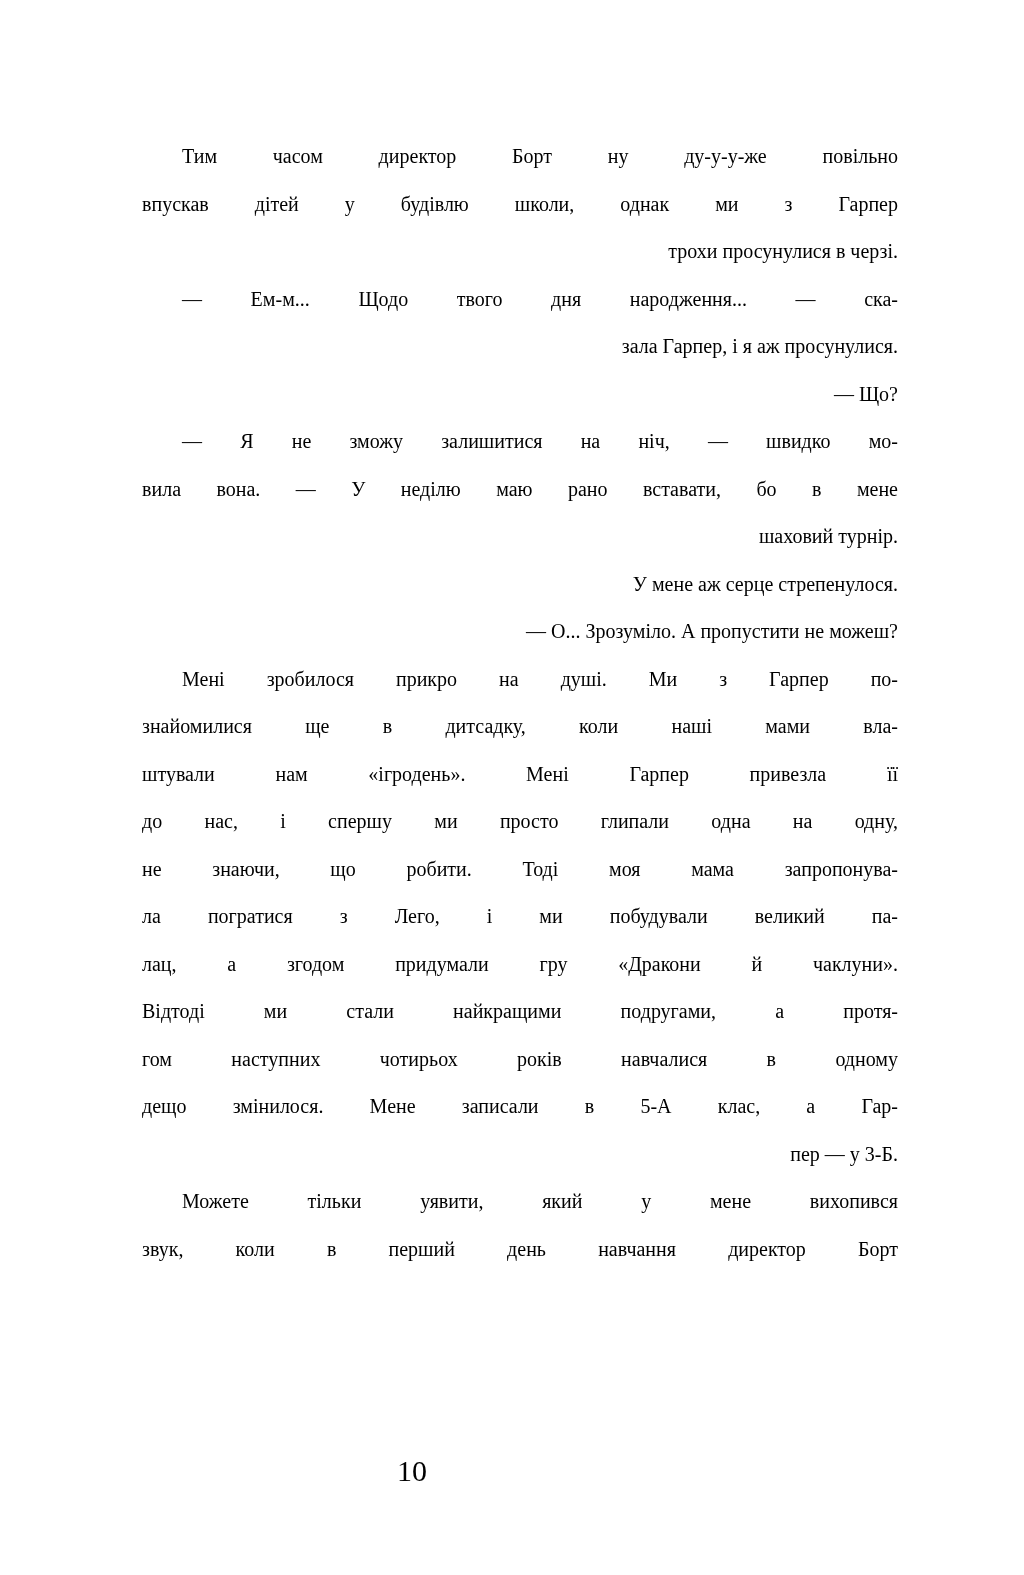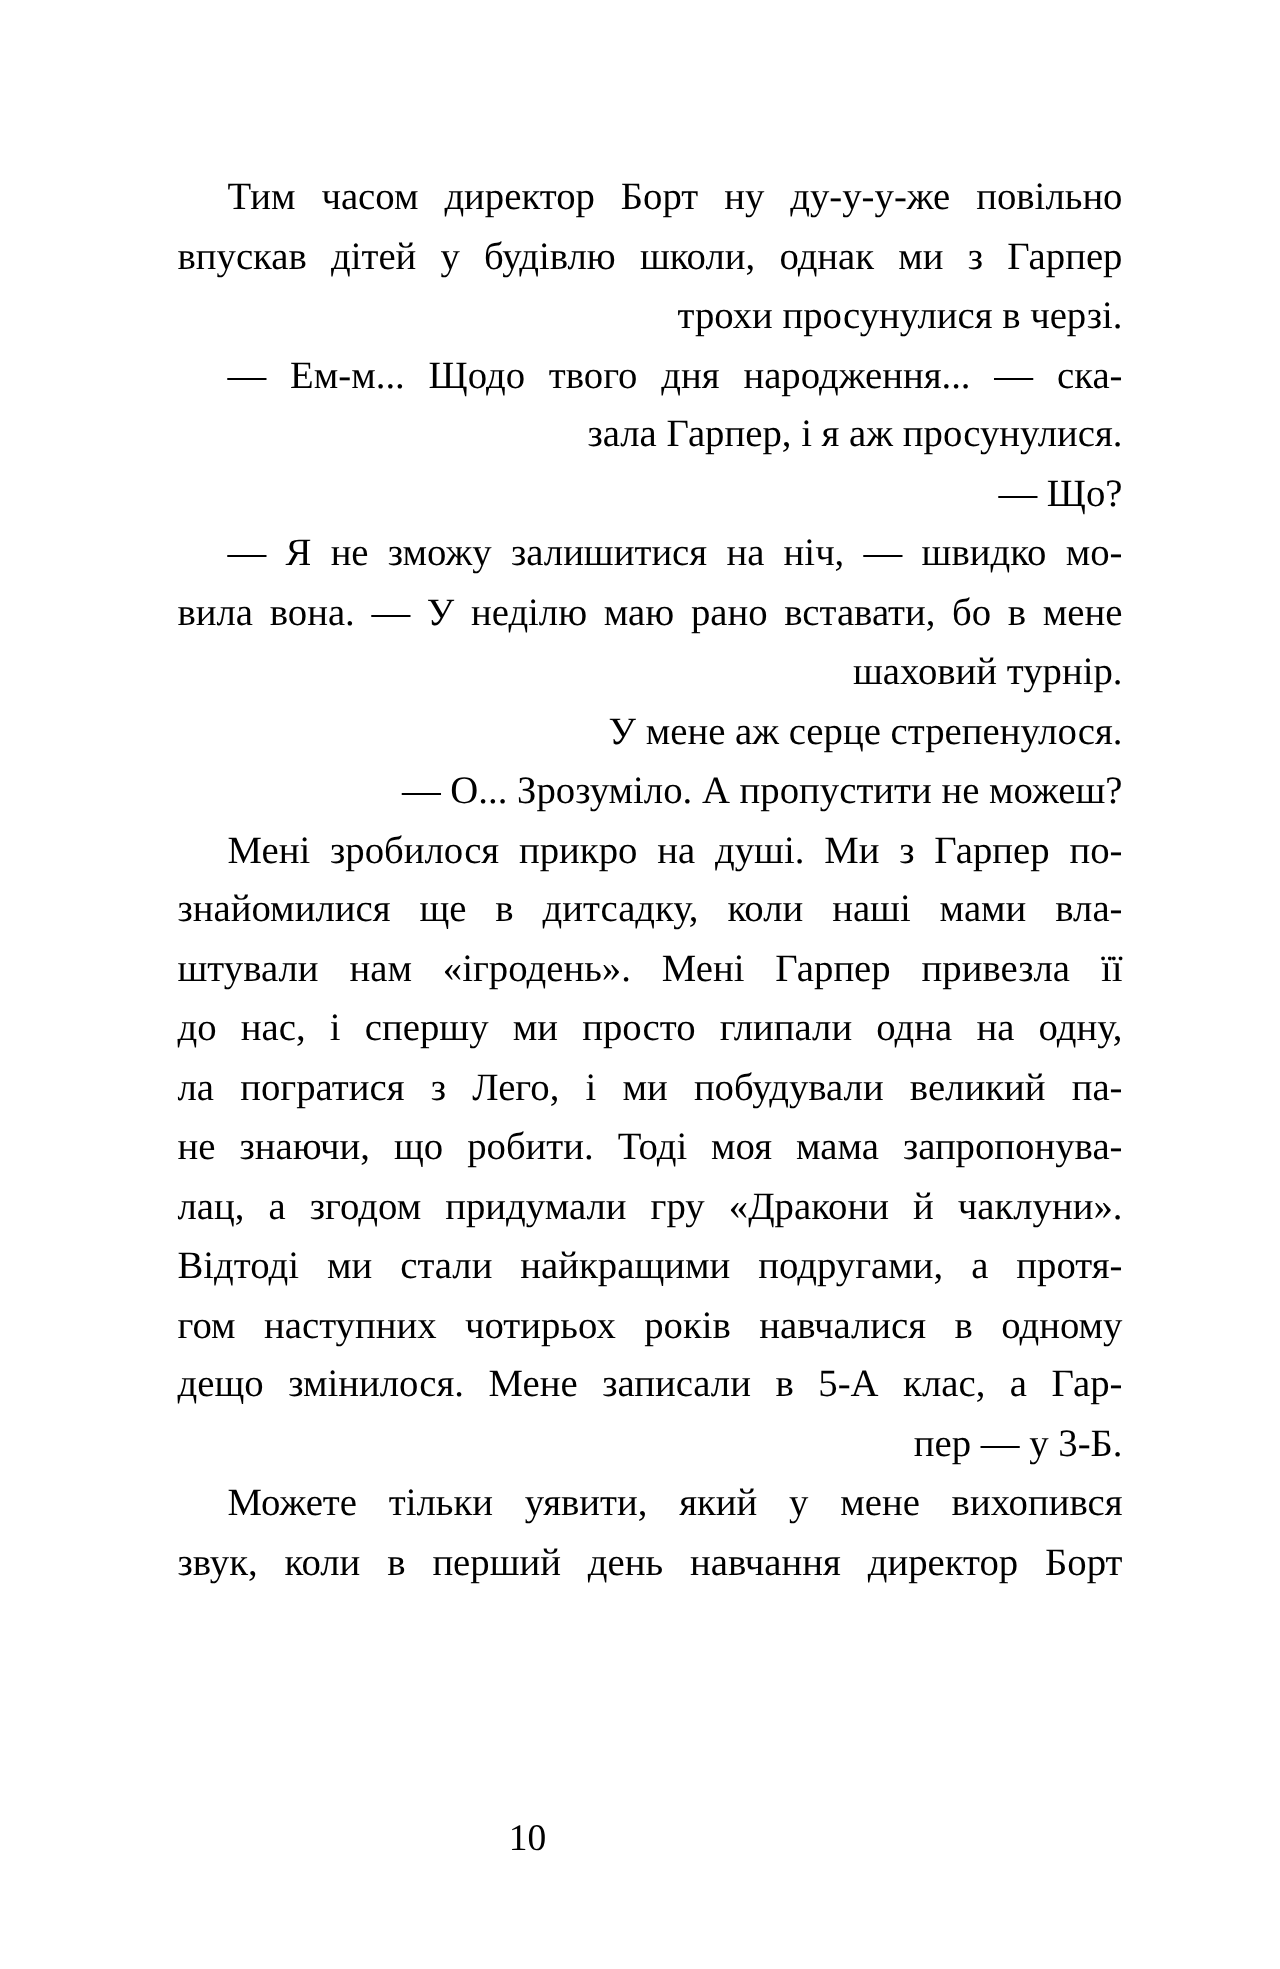--- a/index.html
+++ b/index.html
@@ -14,42 +14,42 @@
     background: #ffffff;
     overflow: hidden;
     font-family: "Liberation Serif", "DejaVu Serif", serif;
     color: #000000;
   }
   .text-block {
     position: absolute;
     left: 142px;
     top: 133px;
     width: 756px;
-    font-size: 31px;
+    font-size: 20px;
     line-height: 47.5px;
   }
   .paragraph {
     margin: 0;
     padding: 0;
   }
   .line {
     height: 47.5px;
     white-space: normal;
     text-align: right;
   }
   .line.just {
     text-align: justify;
     text-align-last: justify;
   }
   .line.indent {
     text-indent: 40px;
   }
   .page-number {
     position: absolute;
-    left: 10px;
+    left: 0;
     top: 1453px;
     width: 824px;
     text-align: center;
     font-size: 30px;
     line-height: 36px;
     color: #000000;
   }
 </style>
 </head>
 <body>
@@ -77,22 +77,22 @@
         <div class="line indent">У мене аж серце стрепенулося.</div>
       </div>
       <div class="paragraph">
         <div class="line indent">— О... Зрозуміло. А пропустити не можеш?</div>
       </div>
       <div class="paragraph">
         <div class="line just indent">Мені зробилося прикро на душі. Ми з Гарпер по-</div>
         <div class="line just">знайомилися ще в дитсадку, коли наші мами вла-</div>
         <div class="line just">штували нам «ігродень». Мені Гарпер привезла її</div>
         <div class="line just">до нас, і спершу ми просто глипали одна на одну,</div>
+        <div class="line just">не знаючи, що робити. Тоді моя мама запропонува-</div>
         <div class="line just">ла погратися з Лего, і ми побудували великий па-</div>
-        <div class="line just">не знаючи, що робити. Тоді моя мама запропонува-</div>
         <div class="line just">лац, а згодом придумали гру «Дракони й чаклуни».</div>
         <div class="line just">Відтоді ми стали найкращими подругами, а протя-</div>
         <div class="line just">гом наступних чотирьох років навчалися в одному</div>
         <div class="line just">дещо змінилося. Мене записали в 5-А клас, а Гар-</div>
         <div class="line">пер — у 3-Б.</div>
       </div>
       <div class="paragraph">
         <div class="line just indent">Можете тільки уявити, який у мене вихопився</div>
         <div class="line just">звук, коли в перший день навчання директор Борт</div>
       </div>

